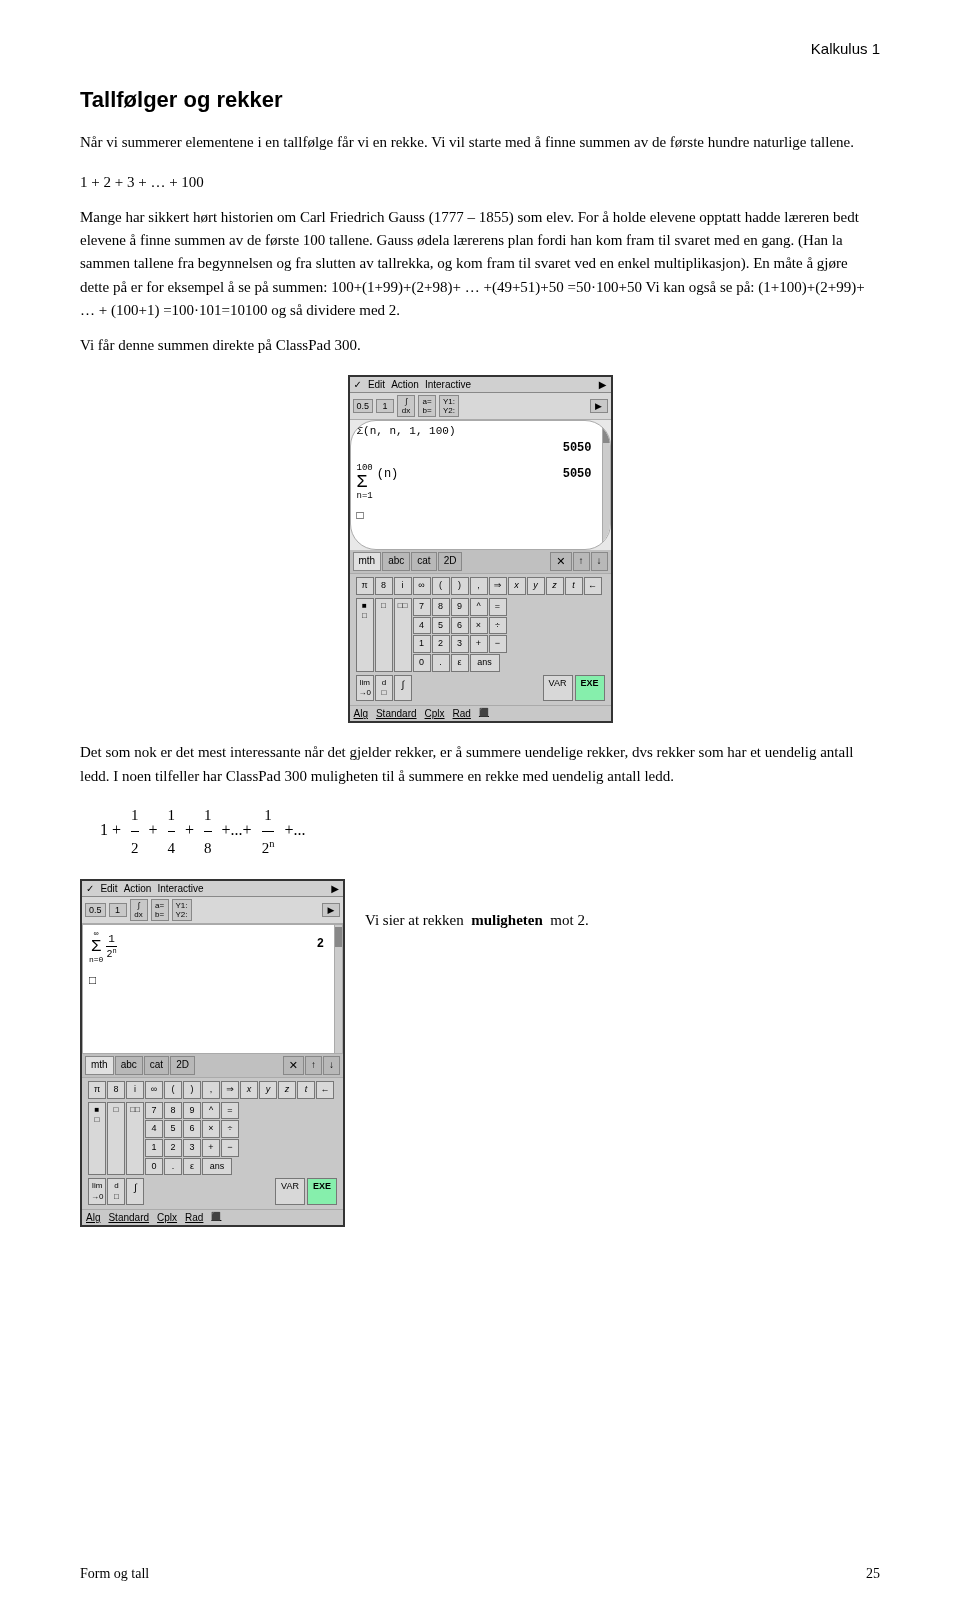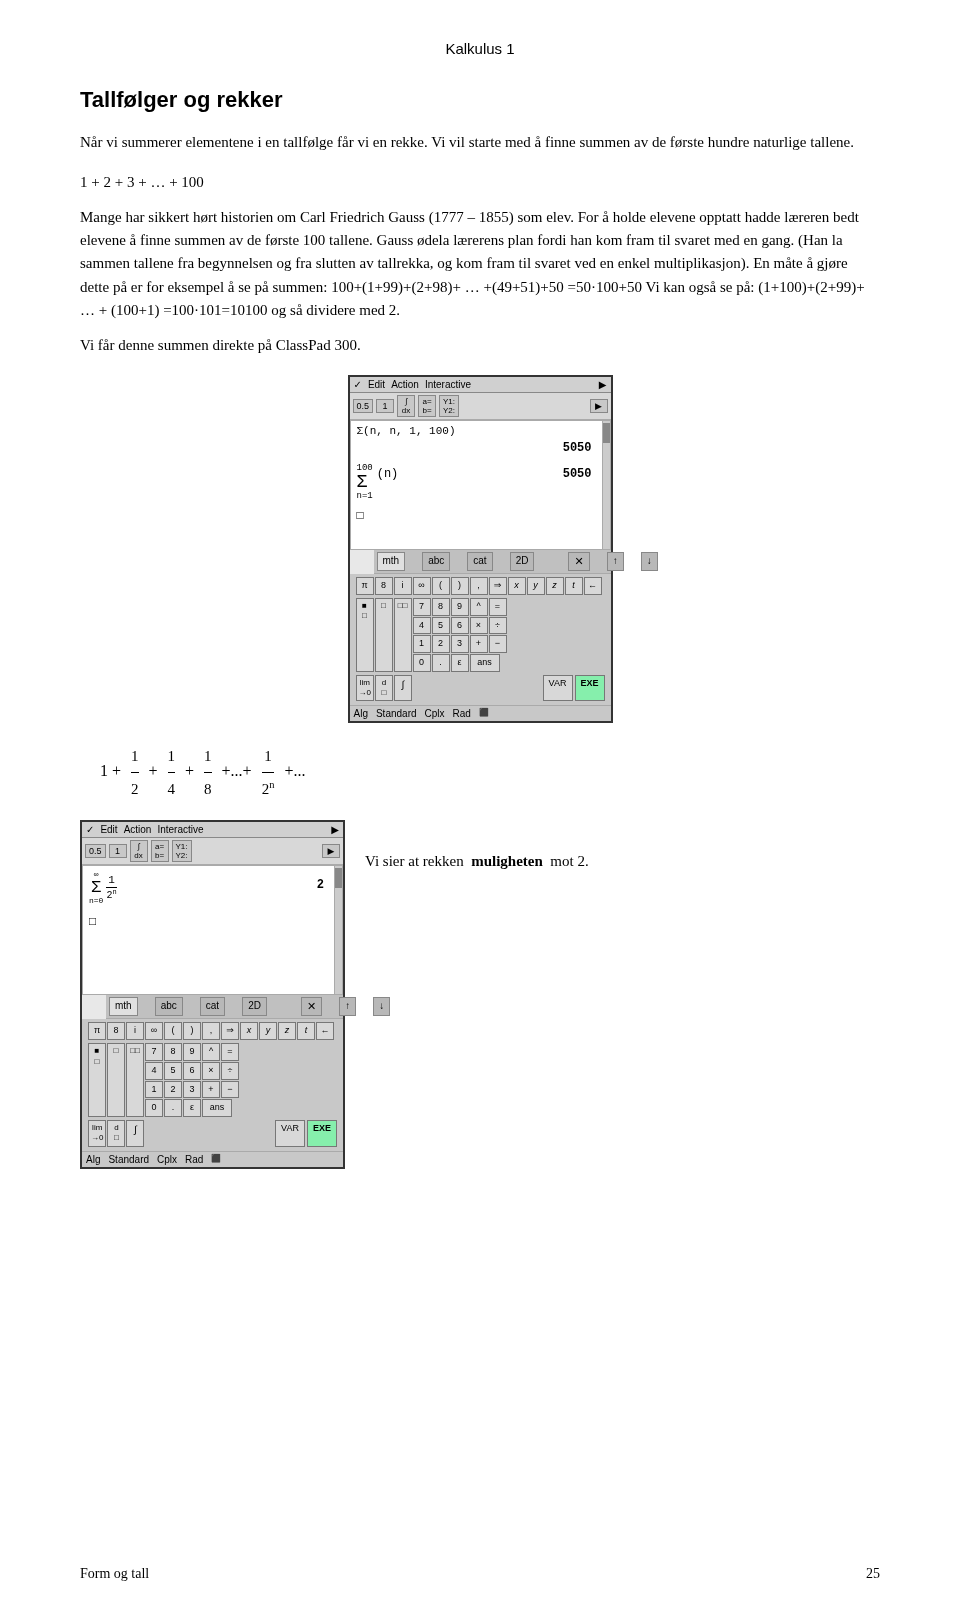--- a/index.html
+++ b/index.html
@@ -11,21 +11,21 @@
       min-height: 1602px;
       position: relative;
     }
     .page {
       width: 960px;
       min-height: 1602px;
       padding: 40px 80px 60px 80px;
       position: relative;
     }
     .page-header {
-      text-align: center;
+      text-align: right;
       font-size: 15px;
       margin-bottom: 30px;
       font-family: Arial, sans-serif;
     }
     h1.section-title {
       font-size: 22px;
       font-weight: bold;
       margin-bottom: 18px;
       font-family: Arial, sans-serif;
     }
@@ -101,25 +101,24 @@
     }
     .cp-scrollbar-thumb {
       width: 100%;
       height: 20px;
       background: #888;
       position: absolute;
       top: 2px;
     }
     .cp-kb-top {
       display: flex;
-      gap: 17px;
+      gap: 1px;
       padding: 2px 3px;
       background: #c0c0c0;
       border-bottom: 1px solid #aaa;
-      margin-left: 24px;
     }
     .cp-kb-tab {
       background: #b8b8b8;
       border: 1px solid #888;
       padding: 2px 5px;
       font-size: 10px;
       text-align: center;
     }
     .cp-kb-tab.active {
       background: #e0e0e0;
@@ -145,20 +144,21 @@
       background: #86efac;
       font-weight: bold;
     }
     .cp-status {
       background: #c8c8c8;
       border-top: 1px solid #aaa;
       padding: 2px 4px;
       font-size: 10px;
       display: flex;
       gap: 8px;
+      text-decoration: underline;
     }
     .fraction-display {
       display: inline-block;
       text-align: center;
       vertical-align: middle;
       margin: 0 2px;
       font-size: 15px;
     }
     .fraction-display .num {
       display: block;
@@ -239,21 +239,21 @@
       <div class="cp-toolbar">
         <div class="cp-toolbar-btn">0.5</div>
         <div class="cp-toolbar-btn">1</div>
         <div class="cp-toolbar-btn" style="font-size:8px;">∫<br>dx</div>
         <div class="cp-toolbar-btn" style="font-size:8px;">a=<br>b=</div>
         <div class="cp-toolbar-btn" style="font-size:8px;">Y1:<br>Y2:</div>
         <div style="flex:1;"></div>
         <div class="cp-toolbar-btn">▶</div>
       </div>
 
-      <div class="cp-screen" style="min-height:130px; padding: 4px 6px;">
+      <div class="cp-screen" style="min-height:130px; padding: 4px 6px; border-radius: 26px;">
         <div style="display:flex; justify-content:space-between; margin-bottom:4px;">
           <div style="font-family:'Courier New',monospace; font-size:11px;">Σ(n, n, 1, 100)</div>
         </div>
         <div style="text-align:right; font-family:'Courier New',monospace; font-size:12px; font-weight:bold; padding-right:12px;">5050</div>
         <div style="margin-top:6px; display:flex; align-items:flex-start; gap:4px;">
           <div style="font-size:10px; font-family:'Courier New',monospace; margin-top:2px;">
             <div style="font-size:9px; text-align:center;">100</div>
             <div style="font-size:18px; line-height:1;">Σ</div>
             <div style="font-size:9px; text-align:center;">n=1</div>
           </div>
@@ -344,20 +344,23 @@
       <div class="cp-status">
         <span>Alg</span>
         <span>Standard</span>
         <span>Cplx</span>
         <span>Rad</span>
         <span style="font-size:8px;">⬛</span>
       </div>
     </div>
   </div>
 
+  <p>
+    Det som nok er det mest interessante når det gjelder rekker, er å summere uendelige rekker, dvs rekker som har et uendelig antall ledd. I noen tilfeller har ClassPad 300 muligheten til å summere en rekke med uendelig antall ledd.
+  </p>
 
   <div class="series-formula-line" style="margin-left:20px;">
     1 +&nbsp;
     <span class="fraction-display">
       <span class="num">1</span>
       <span class="den">2</span>
     </span>
     &nbsp;+&nbsp;
     <span class="fraction-display">
       <span class="num">1</span>

